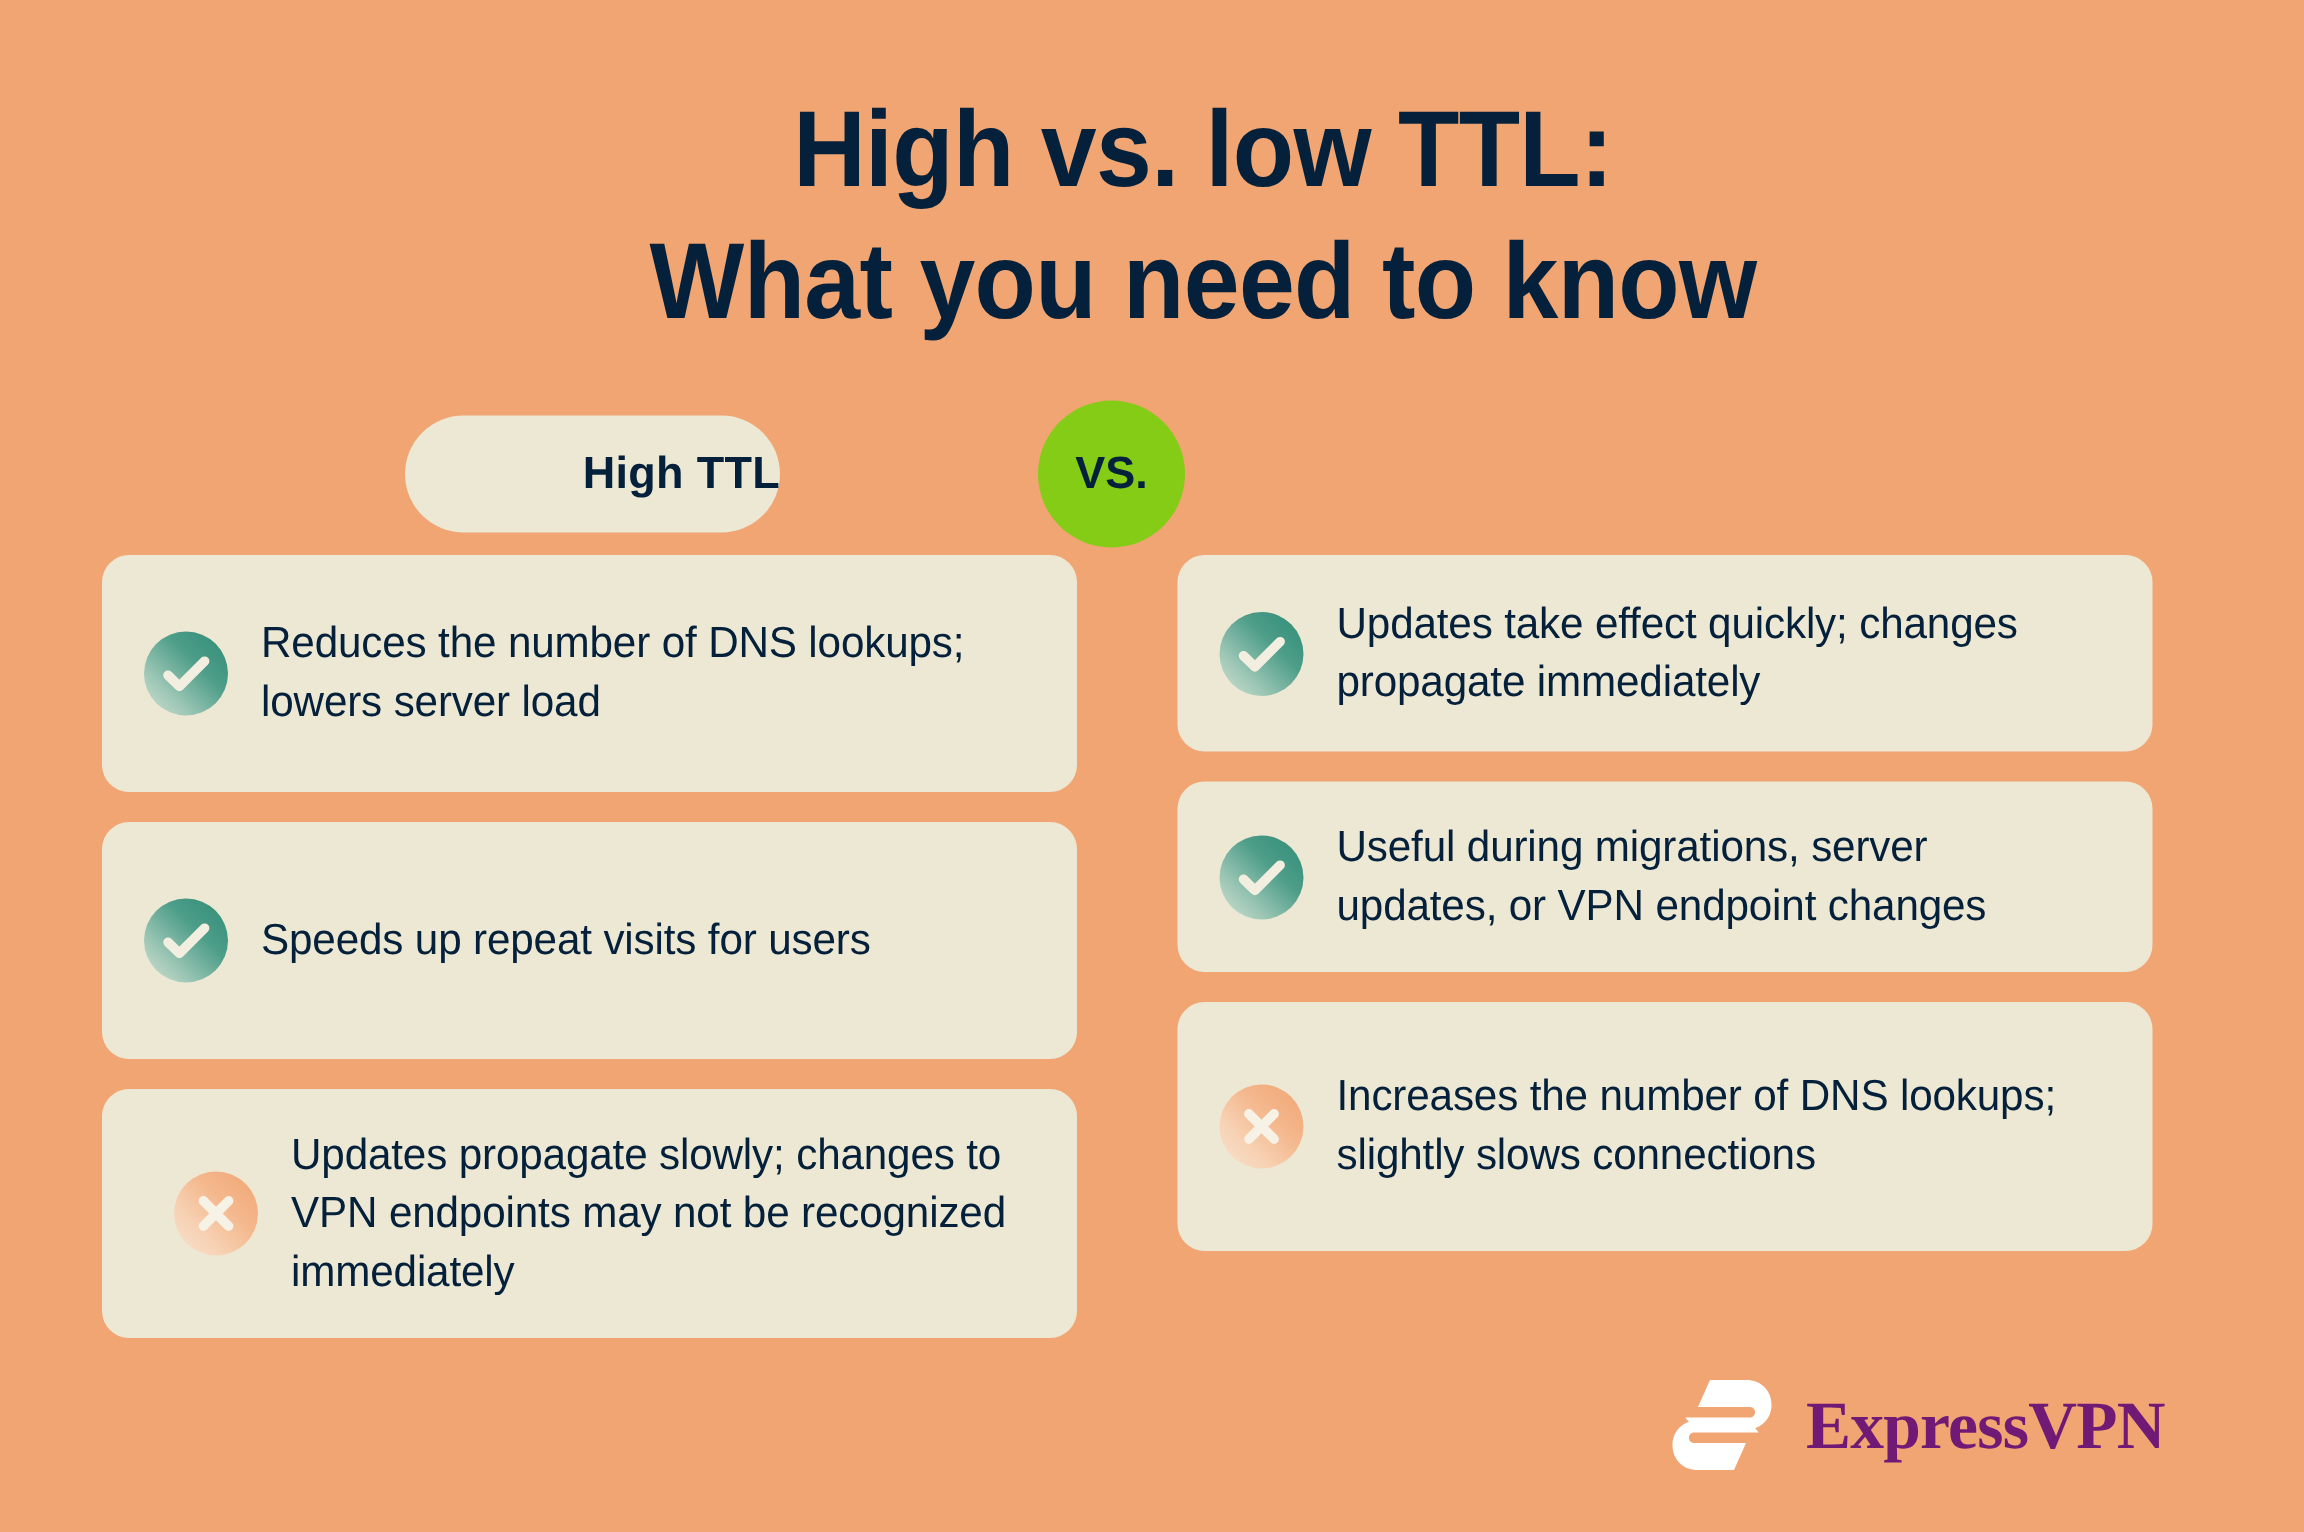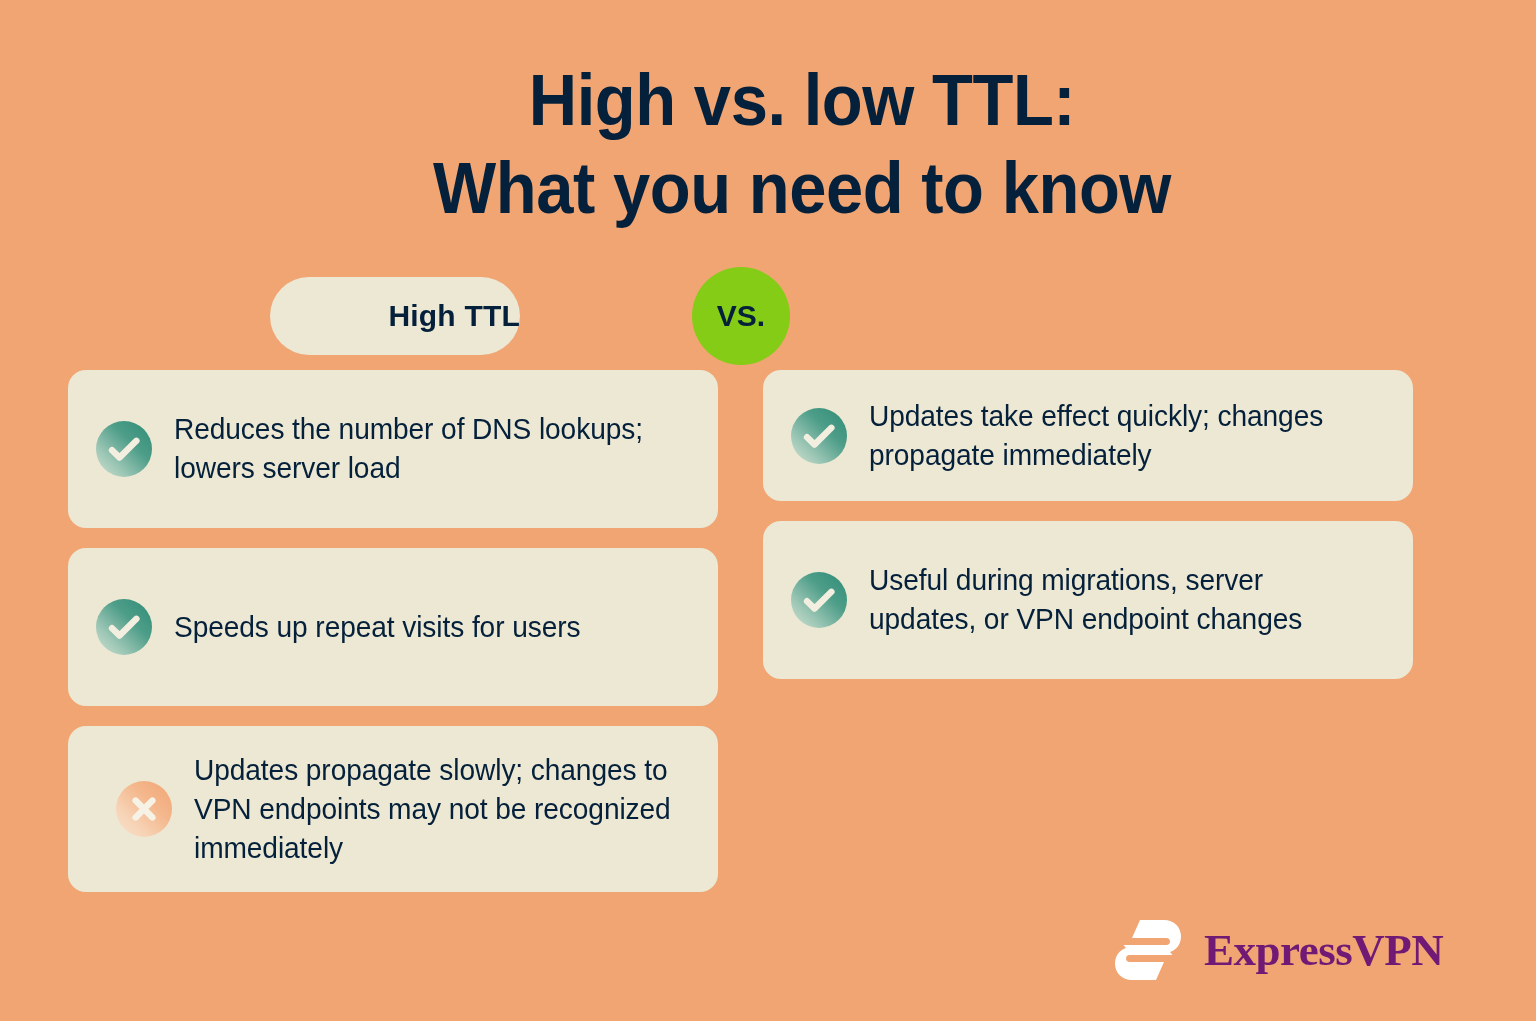--- a/index.html
+++ b/index.html
@@ -76,41 +76,41 @@
   }
 
   
   .columns {
     position: absolute;
     left: 68px;
     top: 370px;
     width: 1400px;
     height: 522px;
     display: flex;
-    gap: 45px;
+    gap: 67px;
   }
   .column {
     display: flex;
     flex-direction: column;
     gap: 20px;
     width: 650px;
   }
   .card {
     background: #EDE8D4;
     border-radius: 18px;
     display: flex;
     align-items: center;
     padding: 0 26px 0 28px;
     box-sizing: border-box;
   }
   .col-left  .card:nth-child(1) { height: 158px; }
   .col-left  .card:nth-child(2) { height: 158px; }
   .col-left  .card:nth-child(3) { height: 166px; padding-left: 48px; }
   .col-right .card:nth-child(1) { height: 131px; align-items: center; }
-  .col-right .card:nth-child(2) { height: 158px; }
+  .col-right .card:nth-child(2) { height: 127px; }
   .col-right .card:nth-child(3) { height: 166px; }
 
   .badge {
     flex: 0 0 auto;
     width: 56px;
     height: 56px;
     border-radius: 50%;
     margin-right: 22px;
     position: relative;
   }
@@ -214,20 +214,28 @@
 
     <div class="card">
       <span class="badge pro">
         <svg width="56" height="56" viewBox="0 0 56 56">
             <path d="M16 29.2 L23.6 36.6 L40.4 19.8" fill="none" stroke="#F3EFE0" stroke-width="6.4" stroke-linecap="round" stroke-linejoin="round"></path>
           </svg>
       </span>
       <span class="card-text">Useful during migrations, server updates, or VPN endpoint changes</span>
     </div>
 
+    <div class="card">
+      <span class="badge con">
+        <svg width="56" height="56" viewBox="0 0 56 56">
+            <path d="M19.6 19.6 L36.4 36.4 M36.4 19.6 L19.6 36.4" fill="none" stroke="#F7F2E6" stroke-width="6.4" stroke-linecap="round"></path>
+          </svg>
+      </span>
+      <span class="card-text">Increases the number of DNS lookups; slightly slows connections</span>
+    </div>
 
   </div>
 </div>
 
 <div class="logo">
   <span class="logo-mark">
     <svg width="76" height="76" viewBox="0 0 76 76">
       <path d="M30 8 H54 C64 8 71 15 71 24.5 C71 34 64 41 54 41 H20 L13.5 33 H56.5 C58.6 33 60 31.6 60 29.5 C60 27.4 58.6 26 56.5 26 H22 Z" fill="#FFFFFF"></path>
       <path d="M46 68 H22 C12 68 5 61 5 51.5 C5 42 12 35 22 35 H56 L62.5 43 H19.5 C17.4 43 16 44.4 16 46.5 C16 48.6 17.4 50 19.5 50 H54 Z" fill="#FFFFFF"></path>
     </svg>

